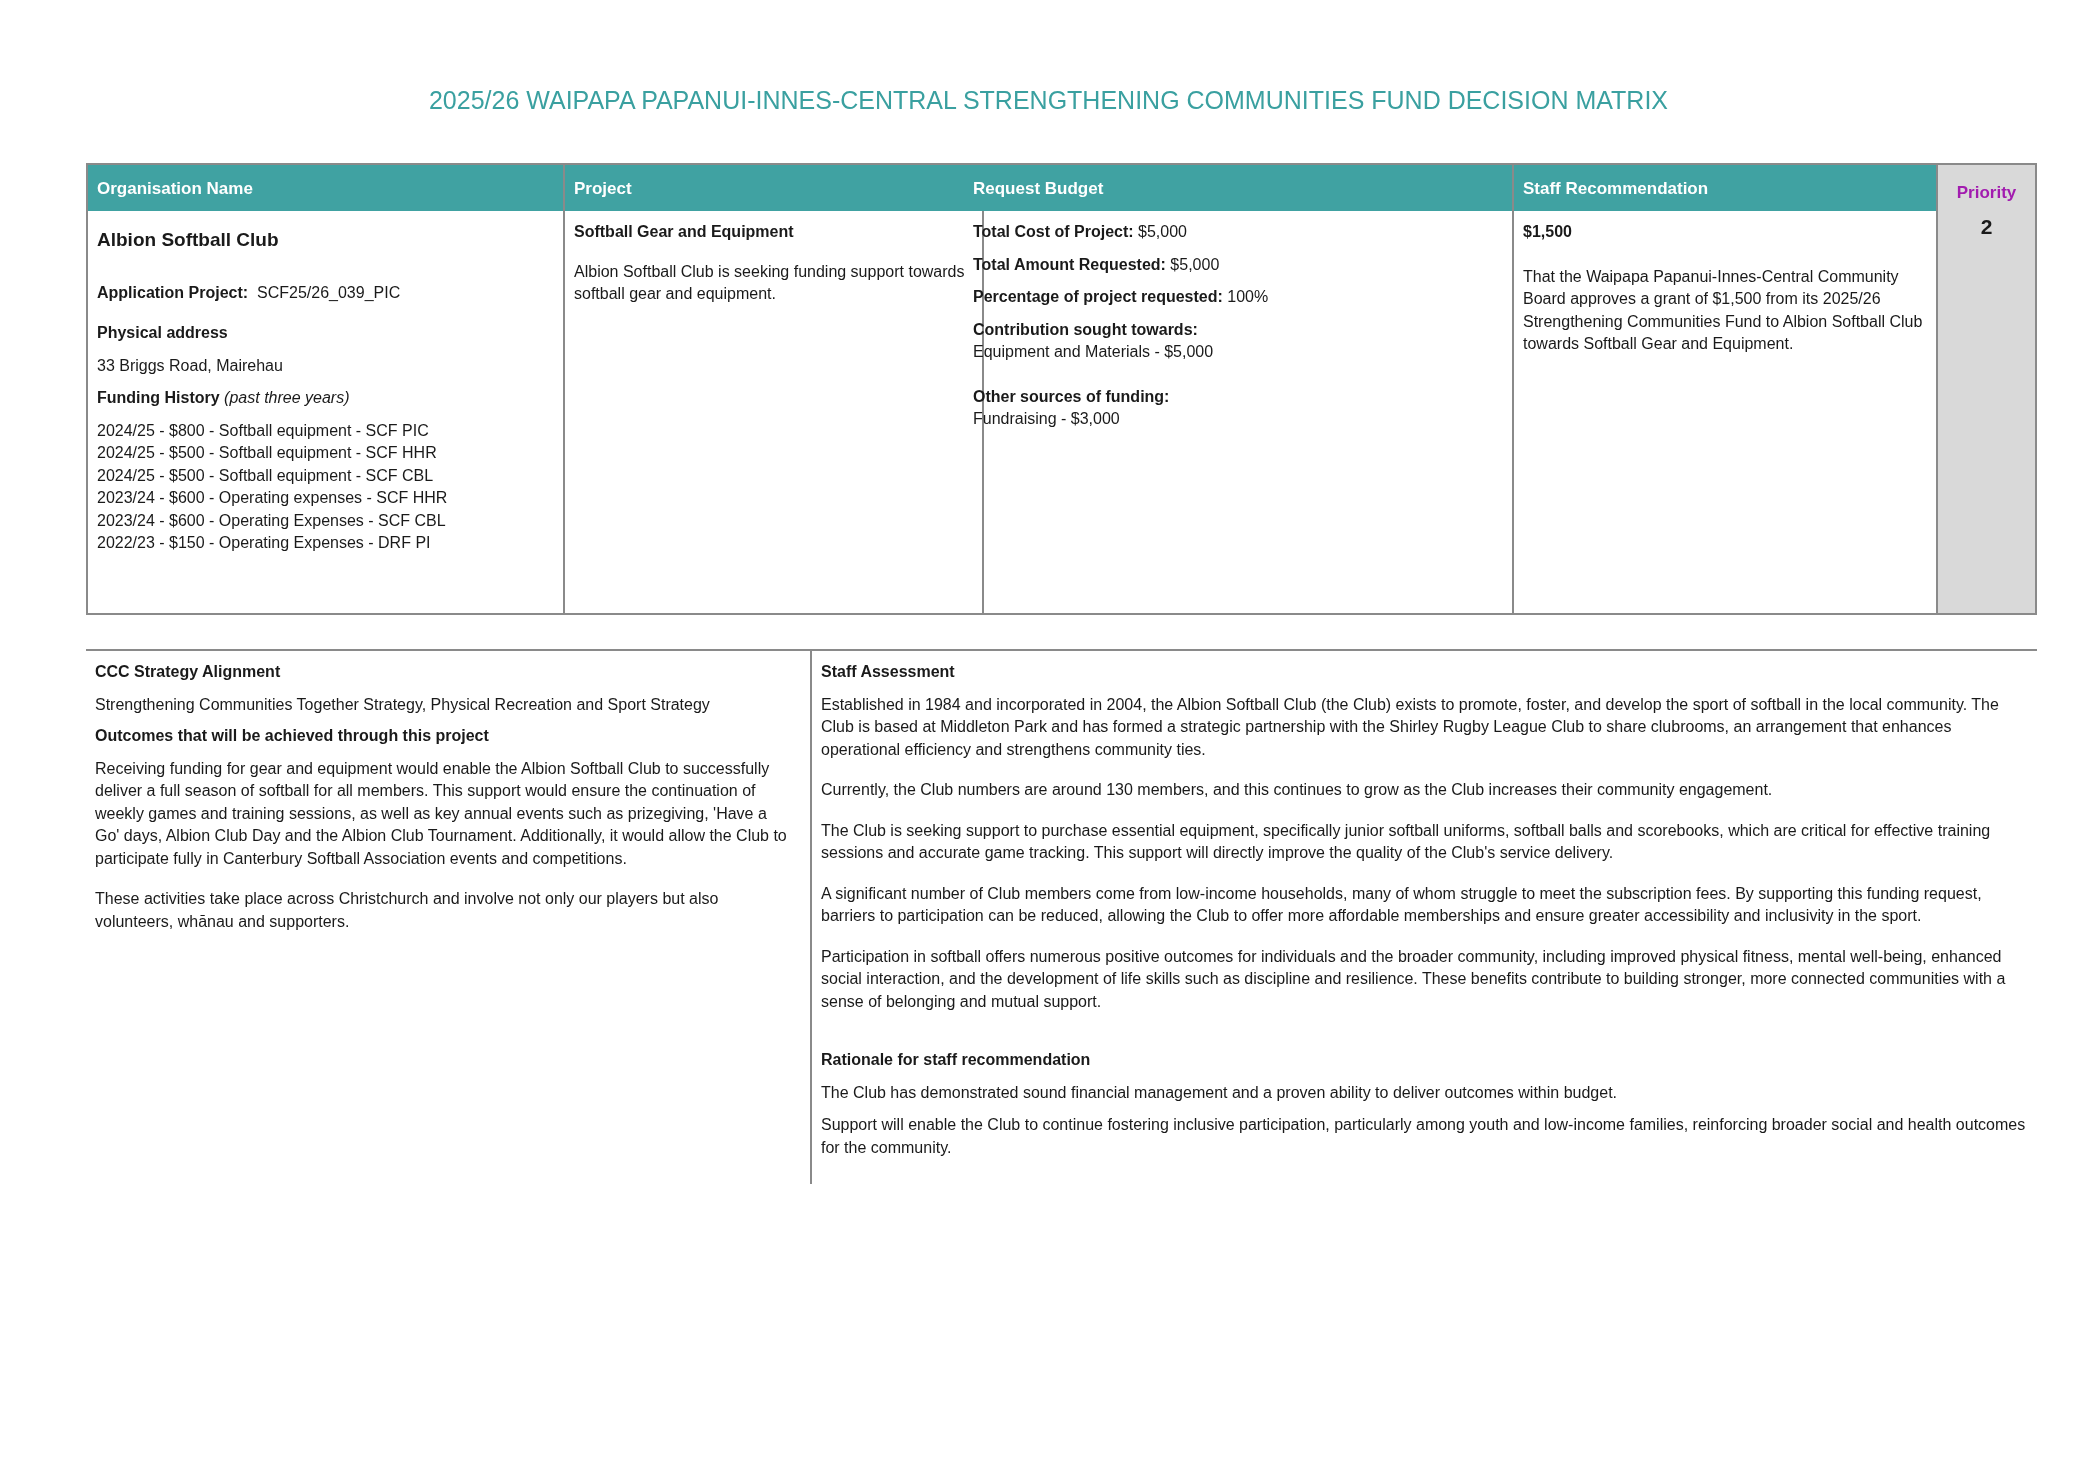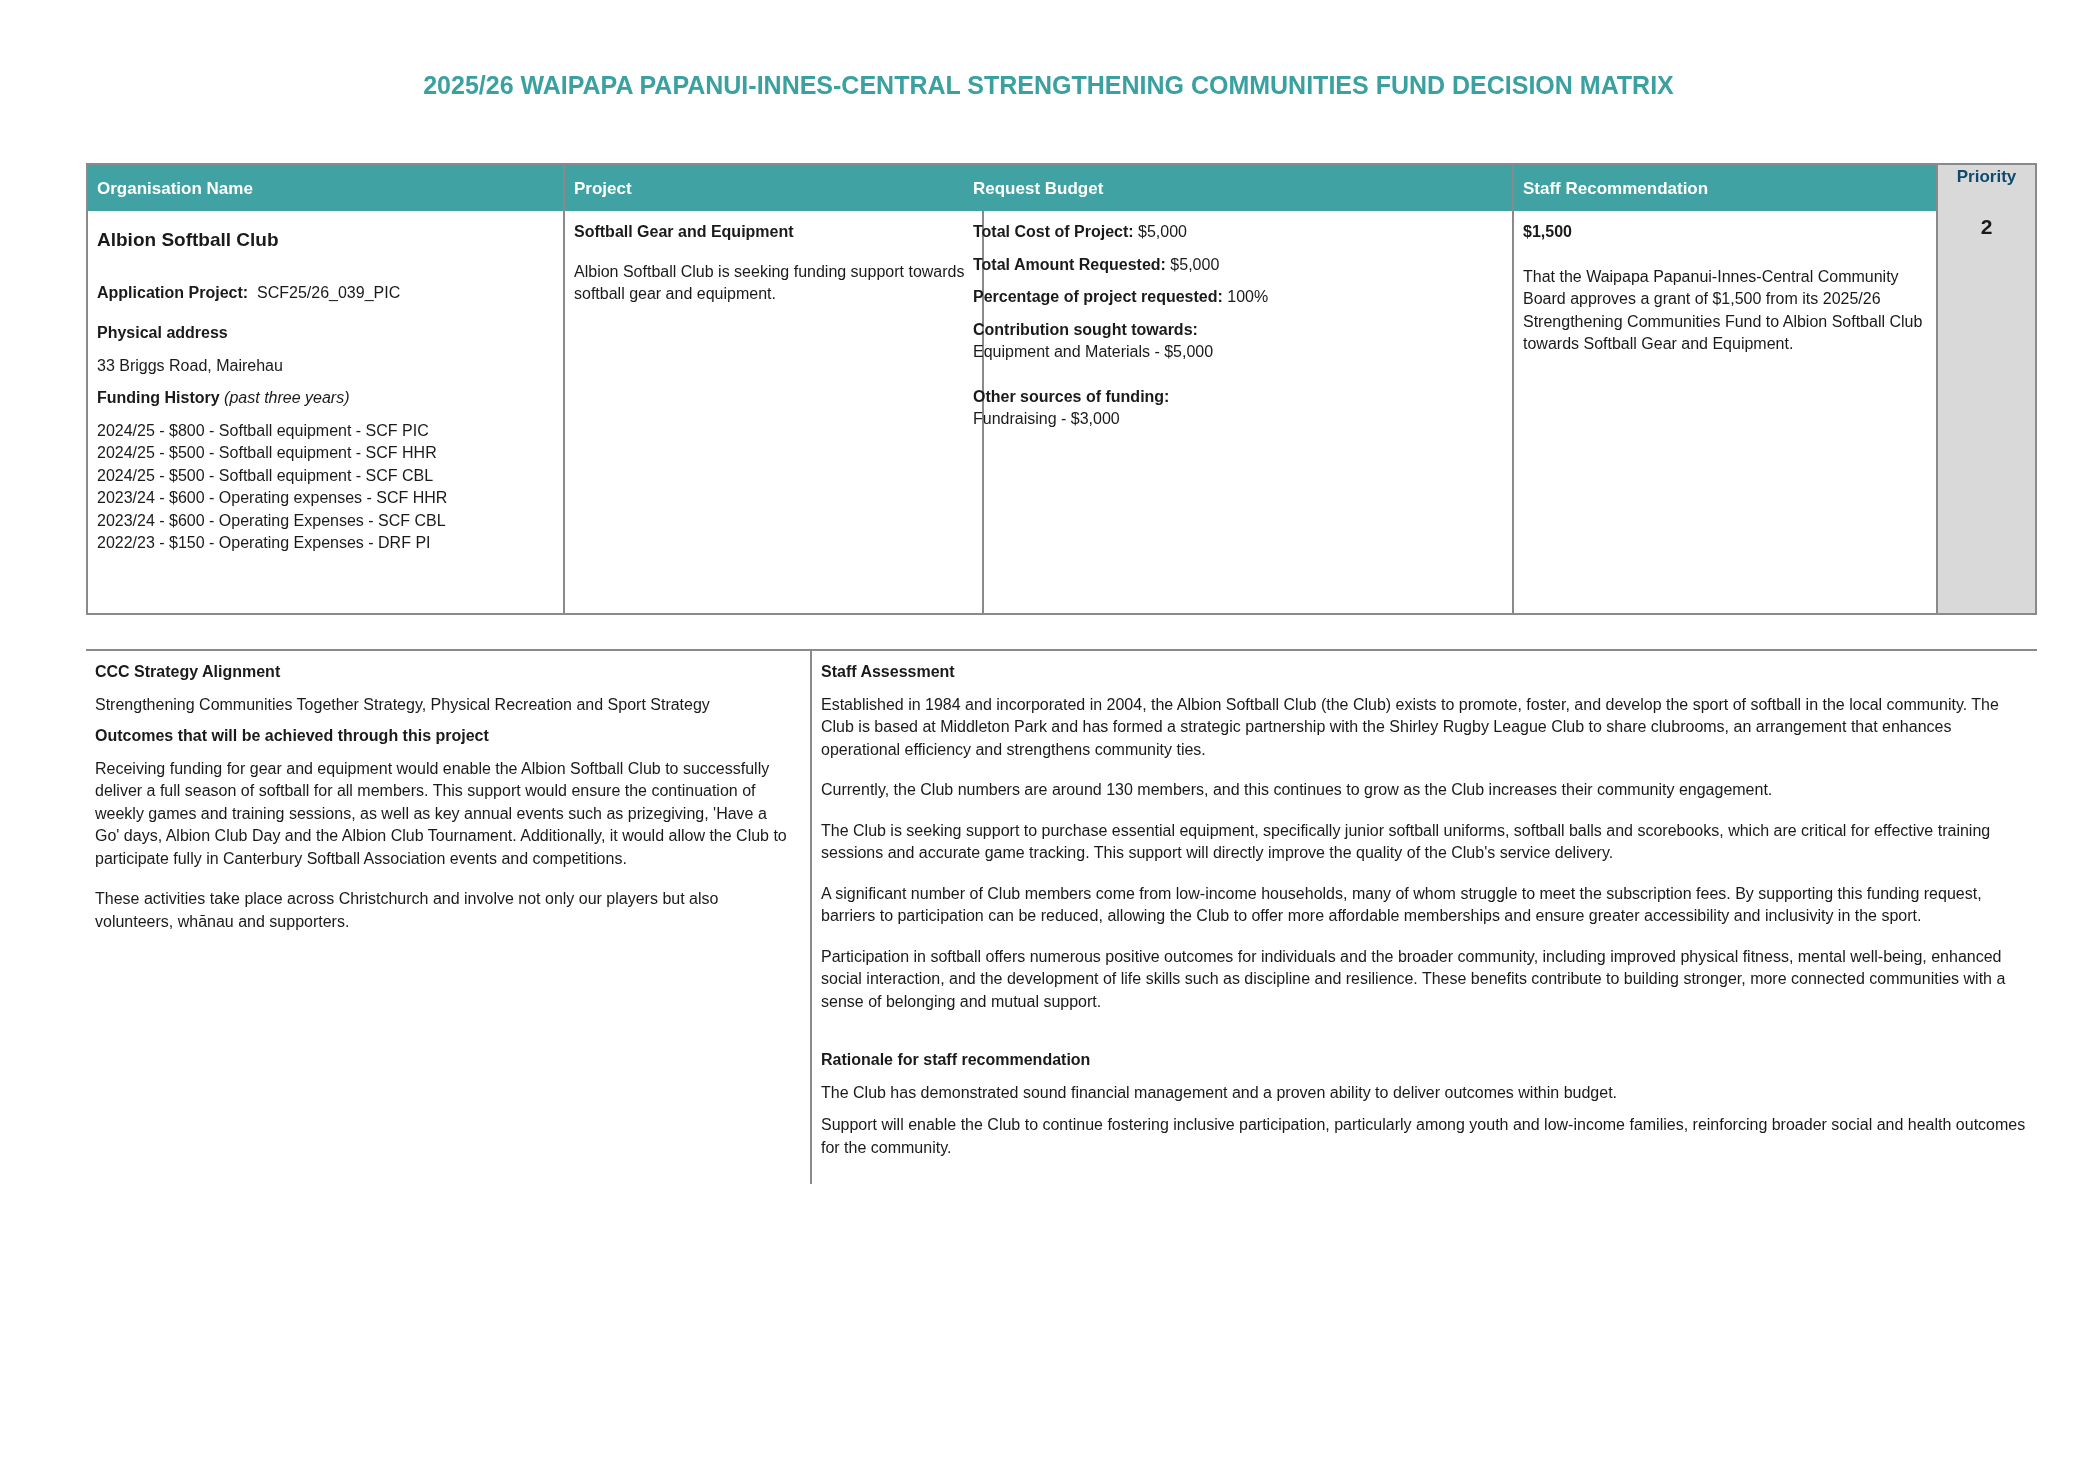--- a/index.html
+++ b/index.html
@@ -1,41 +1,41 @@
 <!DOCTYPE html>
 <html><head>
 <meta charset="utf-8">
 <style>
   html, body { margin: 0; padding: 0; background: #ffffff; }
   body {
     width: 2097px; height: 1483px; position: relative; overflow: hidden;
     font-family: "Liberation Sans", sans-serif; color: #1a1a1a;
   }
   .title {
-    position: absolute; left: 0; width: 2097px; top: 71px;
-    text-align: center; font-weight: bold; font-size: 25px; color: #3aa0a0;
+    position: absolute; left: 0; width: 2097px; top: 86px;
+    text-align: center; font-weight: normal; font-size: 25px; color: #3aa0a0;
     letter-spacing: 0px;
   }
   .matrix {
     position: absolute; left: 86px; top: 163px; width: 1951px; height: 452px;
     border: 2px solid #8a8a8a; box-sizing: border-box;
   }
   .col {
     position: absolute; top: 0; bottom: 0; box-sizing: border-box;
     border-right: 2px solid #8a8a8a;
   }
   .col.last { border-right: none; }
   .col .head {
     height: 46px; background: #40a2a2; color: #ffffff; font-weight: bold;
     font-size: 17px; pading: 0; box-sizing: border-box; padding: 14px 9px 0 9px;
   }
   .col .body { padding: 10px 9px 0 9px; font-size: 16px; line-height: 22.5px; }
   .col.priority { background: #d9d9d9; }
   .col.priority .head {
-    background: #d9d9d9; color: #0c4a6e; text-align: center; padding-top: 2px;
+    background: #d9d9d9; color: #a21caf; text-align: center; padding-top: 18px;
   }
   .col.priority .value {
     text-align: center; font-weight: bold; font-size: 21px; margin-top: 4px;
   }
   .org-name { font-weight: bold; font-size: 19px; margin-top: 8px; }
   .lbl { font-weight: bold; }
   .p { margin: 0 0 10px 0; }
   .ital { font-style: italic; }
   .hist { margin: 0; }
   .bottom {

